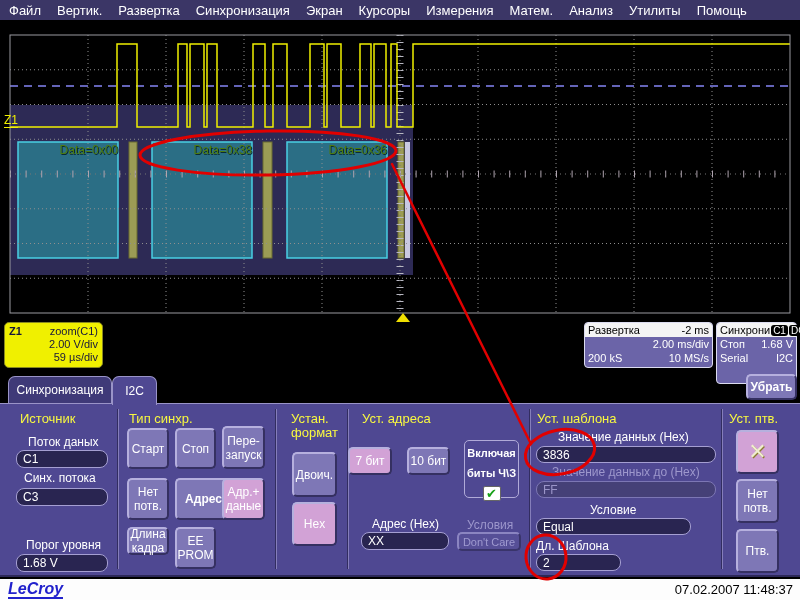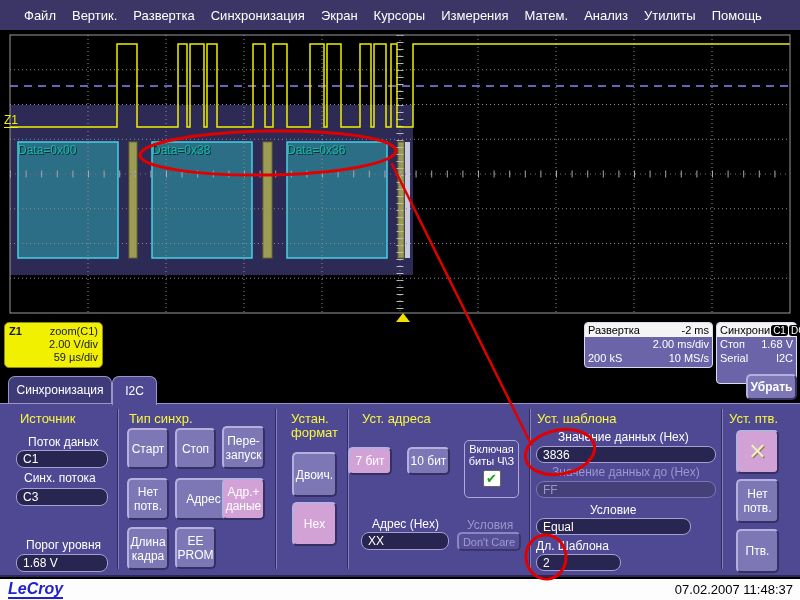--- a/index.html
+++ b/index.html
@@ -3,27 +3,27 @@
 <meta charset="utf-8">
 <style>
   html,body{margin:0;padding:0;}
   body{
     width:800px;height:600px;position:relative;overflow:hidden;
     background:#000;font-family:"Liberation Sans","DejaVu Sans",sans-serif;
     -webkit-font-smoothing:none;
   }
   .abs{position:absolute;}
   
-  .menubar{left:0;top:0;width:800px;height:30px;background:#3b3666;
-    display:flex;align-items:center;gap:16px;padding-left:24px;box-sizing:border-box;}
+  .menubar{left:0;top:0;width:800px;height:20px;background:#3b3666;
+    display:flex;align-items:center;gap:16px;padding-left:9px;box-sizing:border-box;}
   .menu-item{color:#fff;font-size:13px;cursor:default;}
   
   .scope-svg{left:0;top:30px;}
   .z1-marker{left:4px;top:114px;color:#f0f000;font-size:12px;border-bottom:1px solid #f0f000;line-height:13px;}
-  .blk-label{top:143px;height:14px;color:#14b8a6;font-size:12px;text-align:left;
+  .blk-label{top:143px;height:14px;color:#4d7c0f;font-size:12px;text-align:right;
     text-shadow:1px 1px 0 #0a2a33;line-height:14px;}
   
   .zbox{left:4px;top:322px;width:99px;height:46px;background:#f0f000;border:1px solid #8a8a20;
     border-radius:5px;color:#16163c;font-size:11px;padding:2px 4px;box-sizing:border-box;line-height:13px;}
   .zbox .r1{display:flex;justify-content:space-between;}
   .zbox .rt{text-align:right;}
   .ibox{background:#6b64a8;border:1px solid #dcdcf0;border-radius:4px;color:#fff;
     font-size:11px;line-height:14px;box-sizing:border-box;}
   .ibox-hdr{background:#f4f4f4;color:#000;display:flex;justify-content:space-between;
     align-items:center;padding:0 3px;height:14px;border-radius:3px 3px 0 0;}
@@ -48,21 +48,21 @@
   .fld{background:#292551;border:1px solid #a59fd2;border-radius:8px;color:#fff;
     font-size:12px;line-height:15px;padding:1px 0 0 6px;box-sizing:border-box;z-index:2;}
   .fld.dis{background:#454077;border-color:#7c76b4;color:#9b95c8;}
   .btn{background:#7e77b6;border:2px solid;border-color:#b6b0de #353061 #353061 #b6b0de;
     border-radius:5px;color:#fff;font-size:12px;display:flex;align-items:center;
     justify-content:center;text-align:center;box-sizing:border-box;z-index:2;line-height:14px;}
   .btn.sel{background:#d2a2d6;}
   .btn.dis{background:#564f97;color:#9f9ad0;border-color:#8b85c1 #39346a #39346a #8b85c1;}
   .incbox{left:464px;top:440px;width:55px;height:58px;border:1px solid #b0aad8;border-radius:5px;
     box-sizing:border-box;z-index:2;display:flex;flex-direction:column;align-items:center;padding-top:2px;}
-  .incbox .txt{color:#fff;font-size:11px;text-align:center;line-height:12px;}
+  .incbox .txt{color:#fff;font-size:11px;text-align:center;line-height:20px;font-weight:bold;}
   .checkbox{width:16px;height:15px;background:#fff;border:1px solid #666;border-radius:2px;
     margin-top:3px;display:flex;align-items:center;justify-content:center;
     color:#17a017;font-size:13px;font-weight:bold;line-height:13px;}
   .xglyph{font-size:22px;font-weight:bold;color:#efedcf;text-shadow:1px 1px 0 #8a7a30;}
   
   .footer{left:0;top:579px;width:800px;height:21px;background:#fdfdfd;z-index:4;}
   .logo{left:8px;top:580px;font-weight:bold;font-style:italic;font-size:16px;color:#2222cc;
     border-bottom:2px solid #2222cc;line-height:17px;z-index:5;}
   .datetime{right:7px;top:582px;color:#000;font-size:13px;z-index:5;}
   .annot{left:0;top:0;z-index:50;pointer-events:none;}
@@ -192,24 +192,24 @@
 <div class="abs lbl" style="left:26px;top:539px;">Порог уровня</div>
 <div class="abs fld" style="left:16px;top:554px;width:92px;height:18px;">1.68 V</div>
 
 <div class="abs hdr" style="left:129px;top:412px;">Тип синхр.</div>
 <div class="abs btn" style="left:127px;top:428px;width:42px;height:41px;">Старт</div>
 <div class="abs btn" style="left:175px;top:428px;width:41px;height:41px;">Стоп</div>
 <div class="abs btn prel" style="left:222px;top:426px;width:43px;height:43px;">Пере-
 запуск</div>
 <div class="abs btn prel" style="left:127px;top:478px;width:42px;height:42px;">Нет
 потв.</div>
-<div class="abs btn" style="left:175px;top:478px;width:57px;height:42px;">Адрес</div>
+<div class="abs btn" style="left:175px;top:478px;width:57px;height:42px;font-weight:bold;">Адрес</div>
 <div class="abs btn prel sel" style="left:222px;top:478px;width:43px;height:42px;">Адр.+
 даные</div>
-<div class="abs btn prel" style="left:127px;top:527px;width:42px;height:43px;">Длина
+<div class="abs btn prel" style="left:127px;top:527px;width:42px;height:28px;">Длина
 кадра</div>
 <div class="abs btn prel" style="left:175px;top:527px;width:41px;height:42px;">EE
 PROM</div>
 
 <div class="abs hdr prel" style="left:291px;top:412px;">Устан.
 формат</div>
 <div class="abs btn" style="left:292px;top:452px;width:45px;height:45px;">Двоич.</div>
 <div class="abs btn sel" style="left:292px;top:502px;width:45px;height:44px;">Hex</div>
 
 <div class="abs hdr" style="left:362px;top:412px;">Уст. адреса</div>

